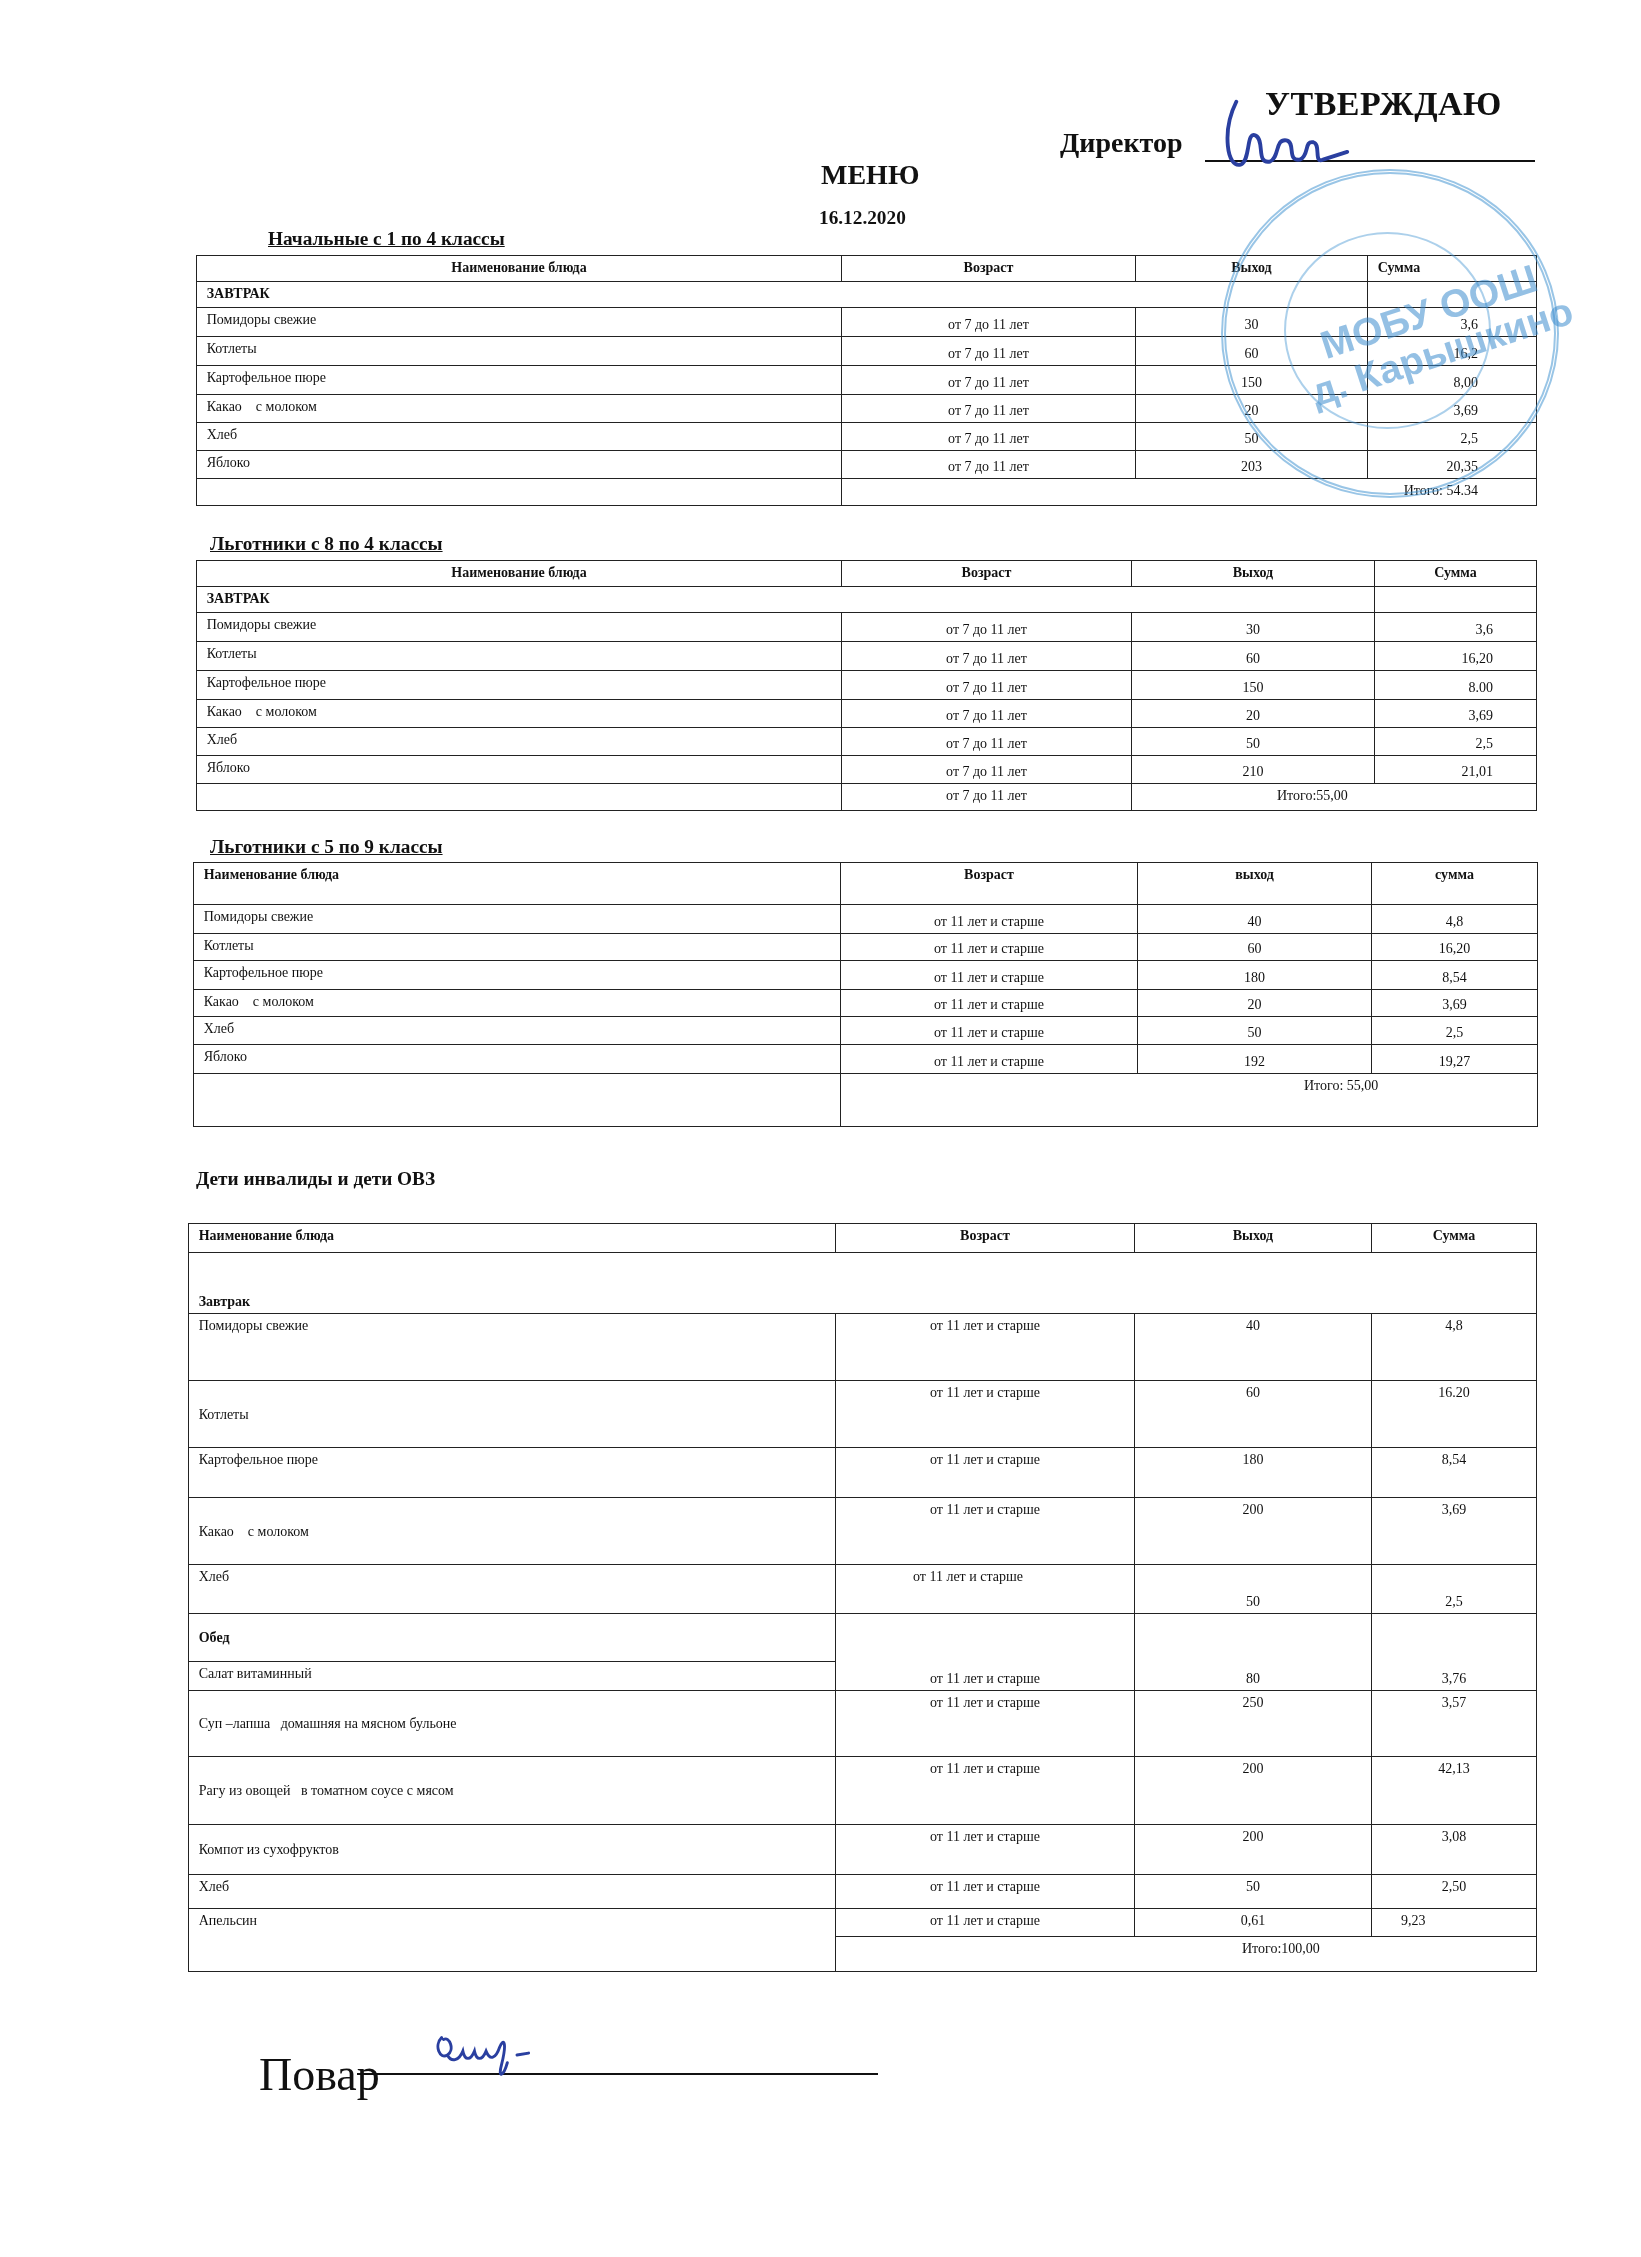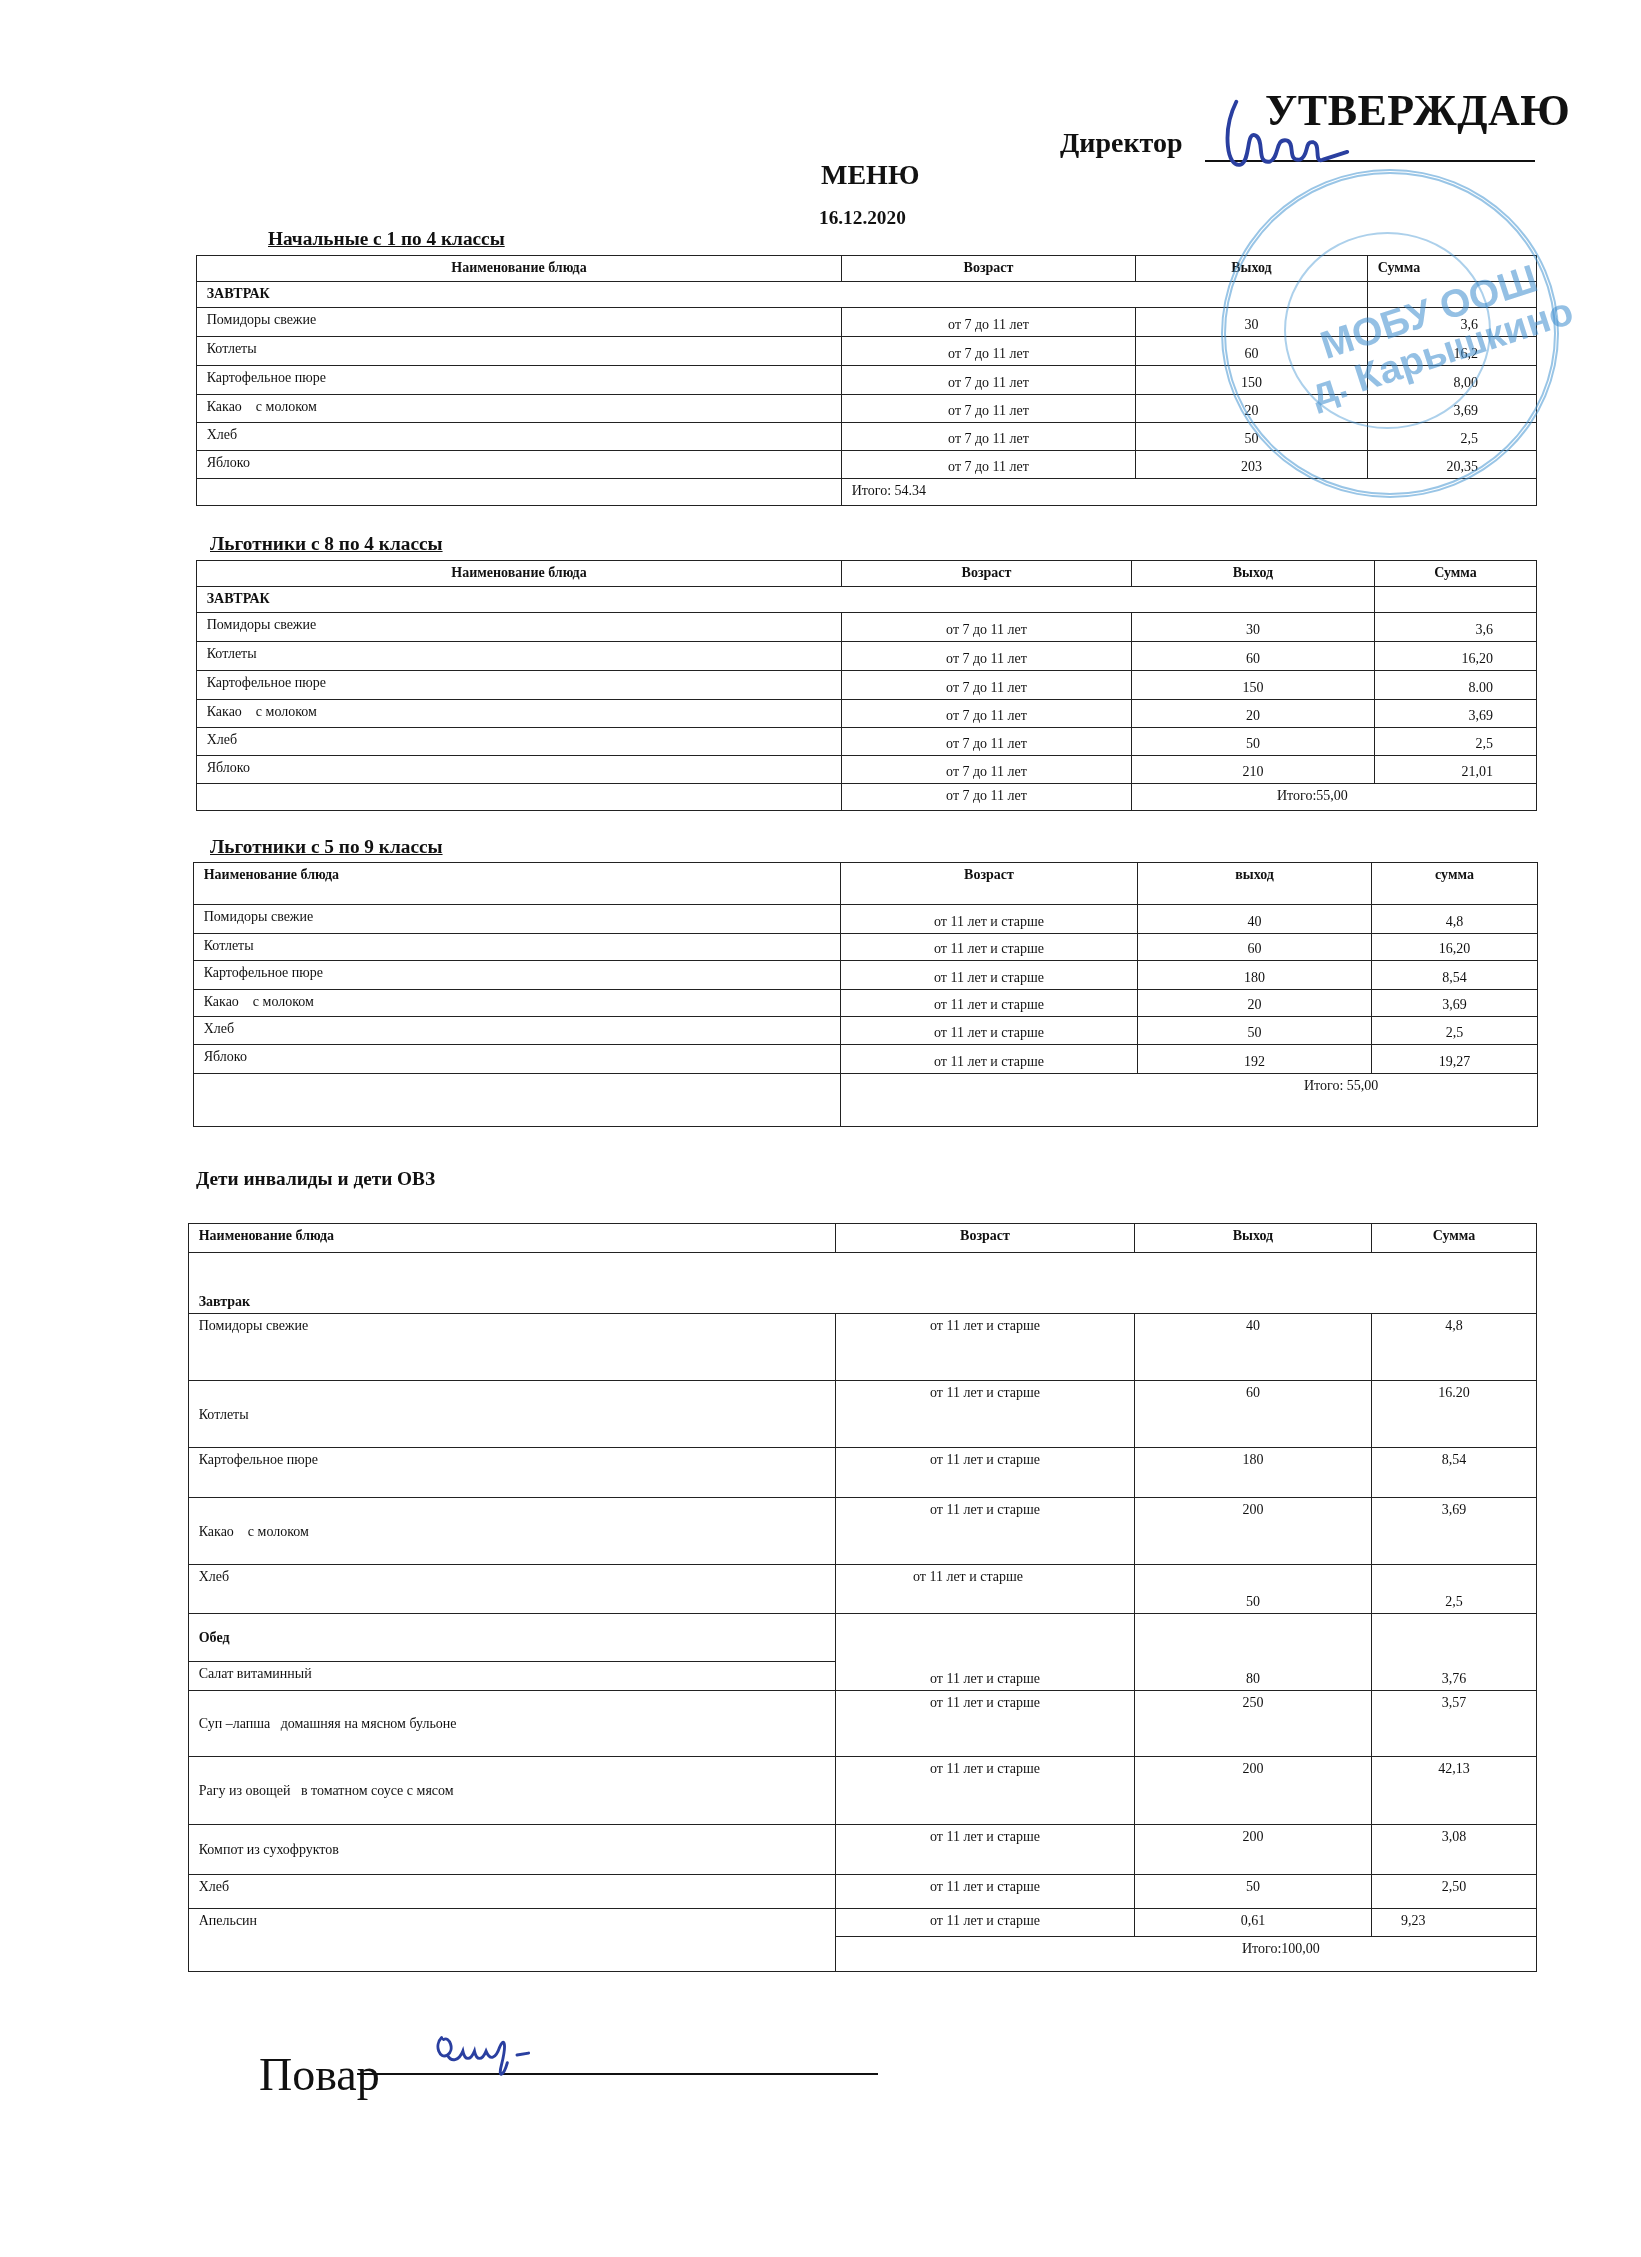--- a/index.html
+++ b/index.html
@@ -1,19 +1,19 @@
 <!DOCTYPE html>
 <html><head>
 <meta charset="utf-8">
 <style>
   html, body { margin:0; padding:0; background:#fff; }
   body { width:1641px; height:2257px; position:relative; overflow:hidden;
          font-family:"Liberation Serif", "DejaVu Serif", serif; color:#111; }
   .abs { position:absolute; }
-  .approve { left:1265px; top:85px; font-size:44px; font-weight:bold; letter-spacing:0.5px; }
+  .approve { left:1265px; top:85px; font-size:34px; font-weight:bold; letter-spacing:0.5px; }
   .director { left:1060px; top:127px; font-size:28px; font-weight:bold; }
   .dir-line { left:1205px; top:160px; width:330px; height:1.9px; background:#111; }
   .title { left:821px; top:159px; font-size:28px; font-weight:bold; }
   .date { left:819px; top:207px; font-size:19.3px; font-weight:bold; }
   .sec-title { font-size:19.3px; font-weight:bold; text-decoration:underline; }
   .sec-title.plain { text-decoration:none; }
 
   table.menu { position:absolute; border-collapse:collapse; table-layout:fixed; font-size:14px; }
   table.menu td { border:1.9px solid #222; padding:0 9.7px; vertical-align:top; line-height:23px; white-space:nowrap; }
   table.menu td.c { text-align:center; }
@@ -96,21 +96,21 @@
     <td class="r bot">2,5</td>
   </tr>
   <tr style="height:28px">
     <td>Яблоко</td>
     <td class="c bot">от 7 до 11 лет</td>
     <td class="c bot">203</td>
     <td class="r bot">20,35</td>
   </tr>
   <tr style="height:27px">
     <td></td>
-    <td colspan="3" style="padding-right:58px;">Итого: 54.34</td>
+    <td colspan="3" style="text-align:right;padding-right:58px;">Итого: 54.34</td>
   </tr>
 </tbody>
   </table>
 
 <div class="abs sec-title" style="left:210px;top:533px;">Льготники с 8 по 4 классы</div>
 <table class="menu" style="left:196px;top:560px;width:1340px;">
   <colgroup>
       <col style="width:645px">
       <col style="width:290px">
       <col style="width:243px">

